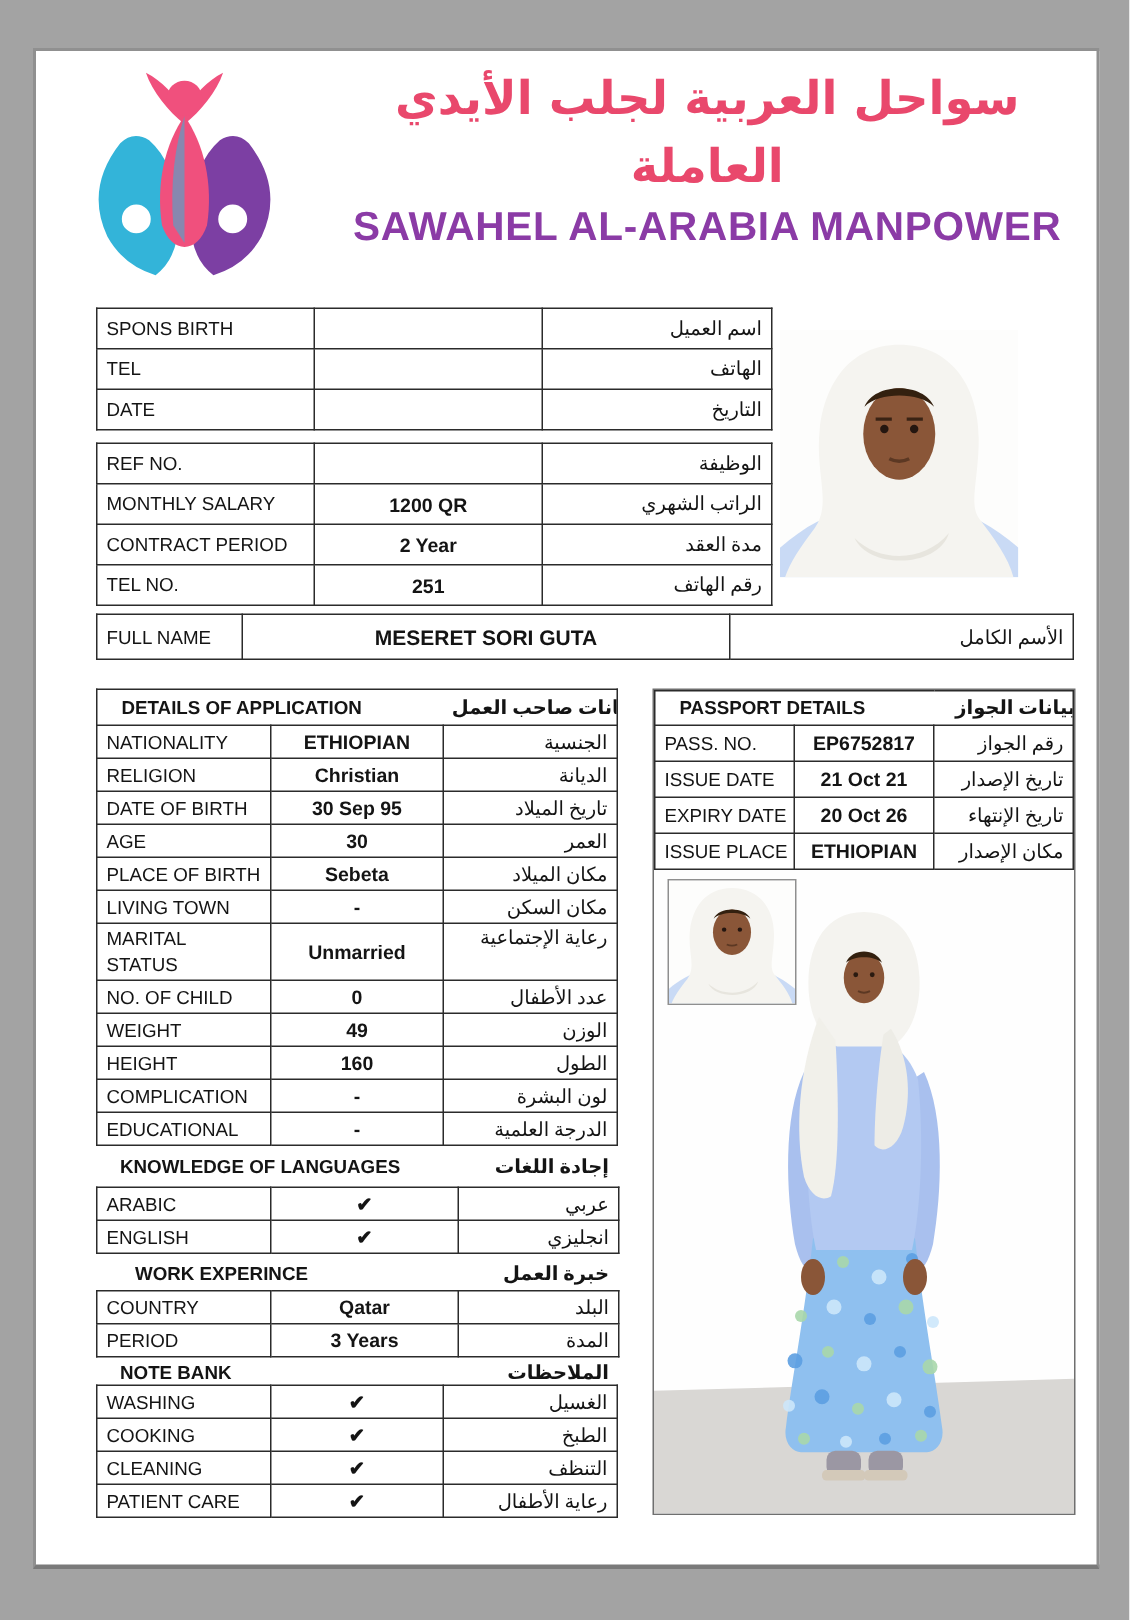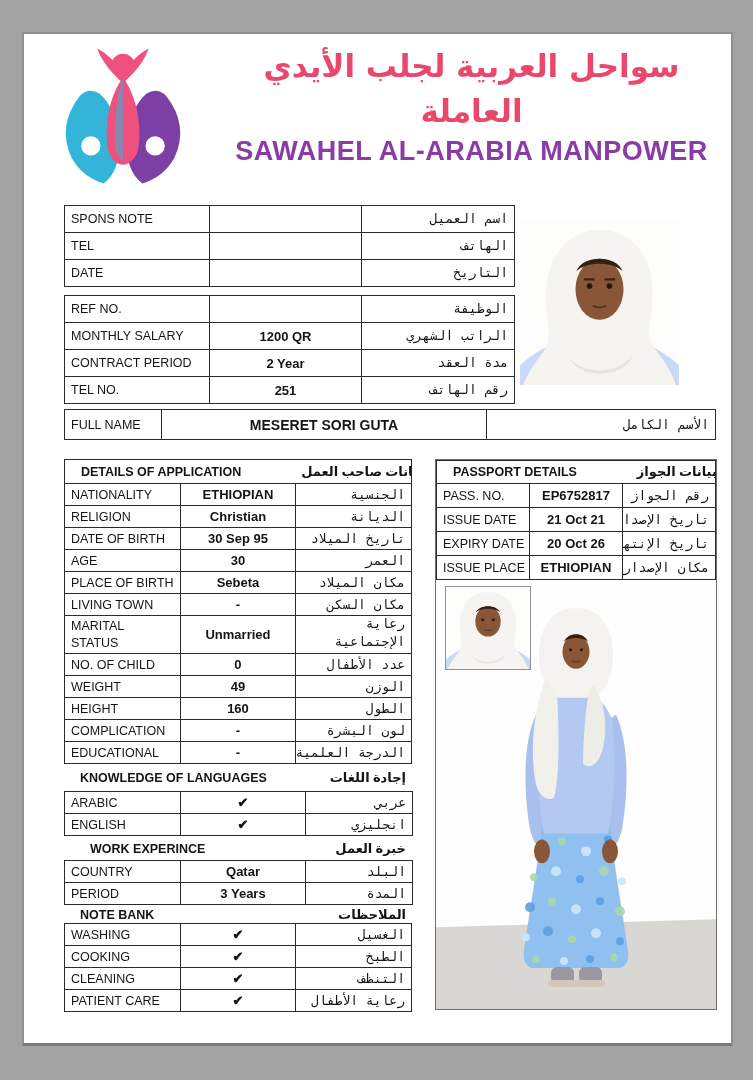--- a/index.html
+++ b/index.html
@@ -13,21 +13,21 @@
   .titles { position:absolute; left:190px; top:10px; width:515px; text-align:center; }
   .title-ar { font-size:31px; font-weight:bold; color:#e9486c; line-height:1.45; font-family:"DejaVu Sans",sans-serif; }
   .title-en { font-size:27px; font-weight:bold; color:#8b3ba6; letter-spacing:.5px; margin-top:2px; }
 
   
   table { border-collapse:collapse; table-layout:fixed; background:#fff; }
   td { border:1px solid #2b2b2b; font-size:12.5px; padding:0 6px; vertical-align:middle;
        overflow:hidden; white-space:nowrap; }
   td.lbl { text-align:left; }
   td.val { text-align:center; font-weight:bold; font-size:13px; }
-  td.arc { text-align:right; font-family:Liberation Mono, monospace; font-size:13px; }
+  td.arc { text-align:right; font-family:Liberation Serif, serif; font-size:13px; }
   td.wrap { white-space:normal; line-height:1.35; }
 
   .tbl-sponsor { position:absolute; left:40px; top:171px; width:450px; }
   .tbl-sponsor td { height:27px; }
   .tbl-job { position:absolute; left:40px; top:261px; width:450px; }
   .tbl-job td { height:27px; }
   .c1 { width:145px; } .c2 { width:152px; } .c3 { width:153px; }
 
   .tbl-fullname { position:absolute; left:40px; top:375px; width:651px; }
   .tbl-fullname td { height:30px; }
@@ -90,21 +90,21 @@
     <path d="M70,33 C64,52 61,75 63,101 L70,112 Z" fill="#33b4d9" opacity="0.55"></path>
   </svg>
   <div class="titles">
     <div class="title-ar" dir="rtl">سواحل العربية لجلب الأيدي العاملة</div>
     <div class="title-en">SAWAHEL AL-ARABIA MANPOWER</div>
   </div>
 
   <table class="tbl-sponsor">
     <tbody>
           <tr>
-      <td class="lbl c1">SPONS NOTE</td>
+      <td class="lbl c1">SPONS BIRTH</td>
       <td class="val c2"></td>
       <td class="arc c3" dir="rtl">اسم العميل</td>
     </tr>
     <tr>
       <td class="lbl">TEL</td>
       <td class="val"></td>
       <td class="arc" dir="rtl">الهاتف</td>
     </tr>
     <tr>
       <td class="lbl">DATE</td>

